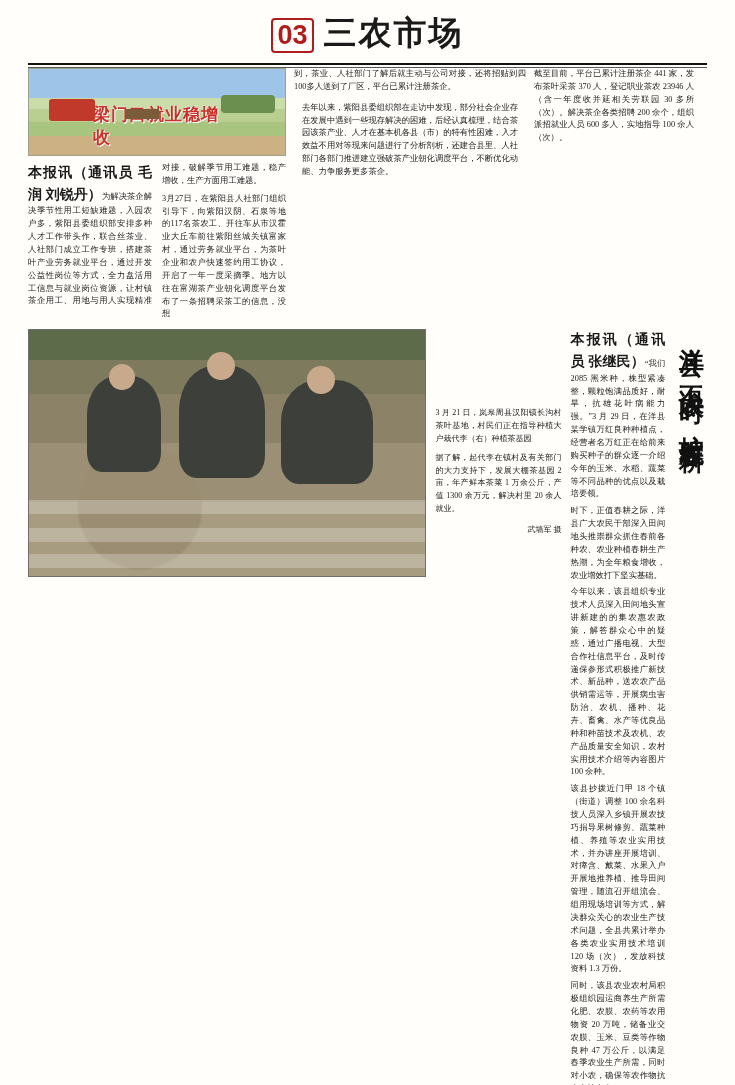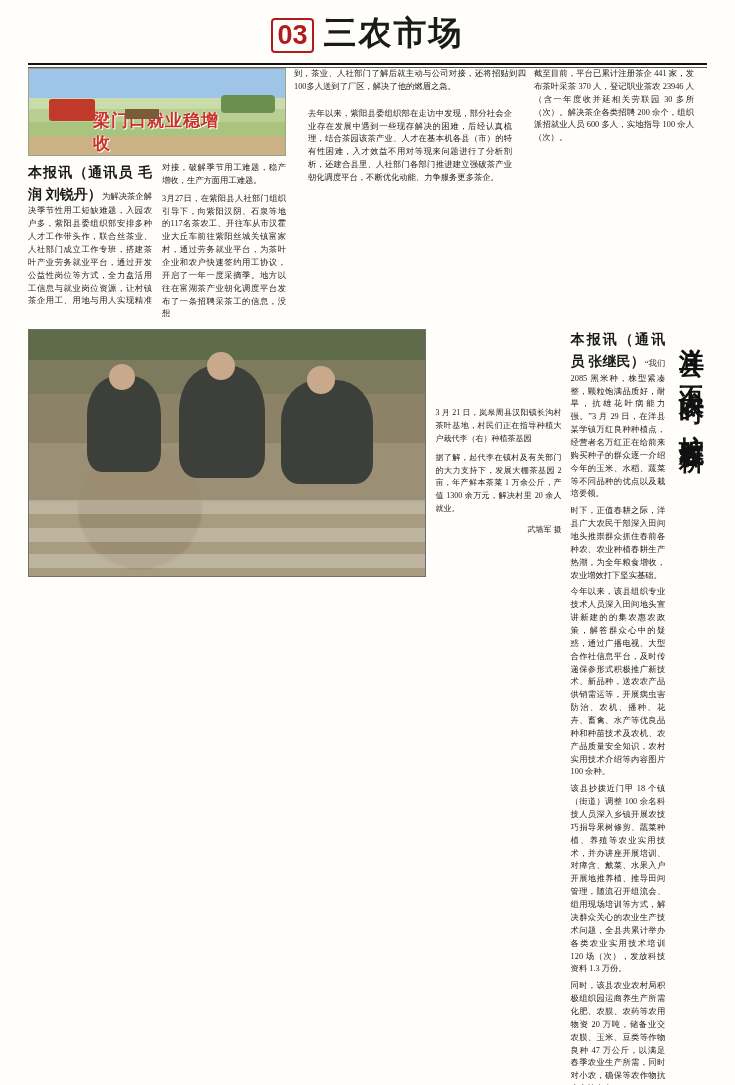--- a/index.html
+++ b/index.html
@@ -45,21 +45,21 @@
   .sig{font-size:8px;text-align:right;color:#222;}
 
   
   .top-block{display:flex;gap:8px;padding:0 28px;align-items:flex-start;}
   .tb-left{width:258px;}
   .tb-mid{width:232px;}
   .tb-right{width:160px;}
 
   .photo{position:relative;overflow:hidden;background:#cdd3c4;}
   .photo .ph-title{
-    position:absolute;left:50%;transform:translateX(-50%);bottom:0;
+    position:absolute;left:50%;transform:translateX(-50%);bottom:6px;
     font-family:"DejaVu Serif",serif;font-weight:bold;color:#c9312a;
     font-size:17px;letter-spacing:1px;text-shadow:0 0 2px #fff,1px 1px 0 #fff;
   }
   
   .farmpic{height:86px;border:1px solid #9aa38c;
     background:
       linear-gradient(#9ec4e8 0 34%, #c9dca9 34% 46%, #b9cf92 46% 62%, #a8c47e 62% 78%, #cbb183 78% 100%);
   }
   .farmpic:after{
     content:"";position:absolute;left:20px;top:30px;width:46px;height:22px;
@@ -120,22 +120,22 @@
     <div class="tb-left">
       <div class="photo farmpic">
         <div class="ph-title">梁门口就业稳增收</div>
       </div>
       <div class="two-col" style="margin-top:6px;">
         <p class="col-text" style="margin:0 0 5px 0;"><span class="byline">本报讯（通讯员 毛润 刘锐丹）</span><span>为解决茶企解决季节性用工短缺难题，入园农户多，紫阳县委组织部安排多种人才工作带头作，联合丝茶业、人社部门成立工作专班，搭建茶叶产业劳务就业平台，通过开发公益性岗位等方式，全力盘活用工信息与就业岗位资源，让村镇茶企用工、用地与用人实现精准对接，破解季节用工难题，稳产增收，生产方面用工难题。</span></p>
         <p class="col-text" style="margin:0;">3月27日，在紫阳县人社部门组织引导下，向紫阳汉阴、石泉等地的117名茶农工、开往车从市汉霍业大丘车前往紫阳丝城关镇富家村，通过劳务就业平台，为茶叶企业和农户快速签约用工协议，开启了一年一度采摘季。地方以往在富湖茶产业朝化调度平台发布了一条招聘采茶工的信息，没想</p>
       </div>
     </div>
     <div class="tb-mid">
-      <p class="col-text" style="margin:0 0 5px 0;">到，茶业、人社部门了解后就主动与公司对接，还将招贴到四100多人送到了厂区，解决了他的燃眉之急。</p>
-      <p class="col-text" style="margin:14px;">去年以来，紫阳县委组织部在走访中发现，部分社会企业存在发展中遇到一些现存解决的困难，后经认真梳理，结合茶园该茶产业、人才在基本机各县（市）的特有性困难，入才效益不用对等现来问题进行了分析剖析，还建合县里、人社部门各部门推进建立强破茶产业朝化调度平台，不断优化动能、力争服务更多茶企。</p>
+      <p class="col-text" style="margin:0 0 5px 0;">到，茶业、人社部门了解后就主动与公司对接，还将招贴到四100多人送到了厂区，平台已累计注册茶企。</p>
+      <p class="col-text" style="margin:8px;">去年以来，紫阳县委组织部在走访中发现，部分社会企业存在发展中遇到一些现存解决的困难，后经认真梳理，结合茶园该茶产业、人才在基本机各县（市）的特有性困难，入才效益不用对等现来问题进行了分析剖析，还建合县里、人社部门各部门推进建立强破茶产业朝化调度平台，不断优化动能、力争服务更多茶企。</p>
     </div>
     <div class="tb-right">
       <p class="col-text" style="margin:0;">截至目前，平台已累计注册茶企 441 家，发布茶叶采茶 370 人，登记职业茶农 23946 人（含一年度收并延相关劳联园 30 多所（次）。解决茶企各类招聘 200 余个，组织派招就业人员 600 多人，实地指导 100 余人（次）。</p>
     </div>
   </div>
 
   <div class="mid-block">
     <div class="bigphoto">
       <div class="fig f1"></div>
       <div class="head h1"></div>

